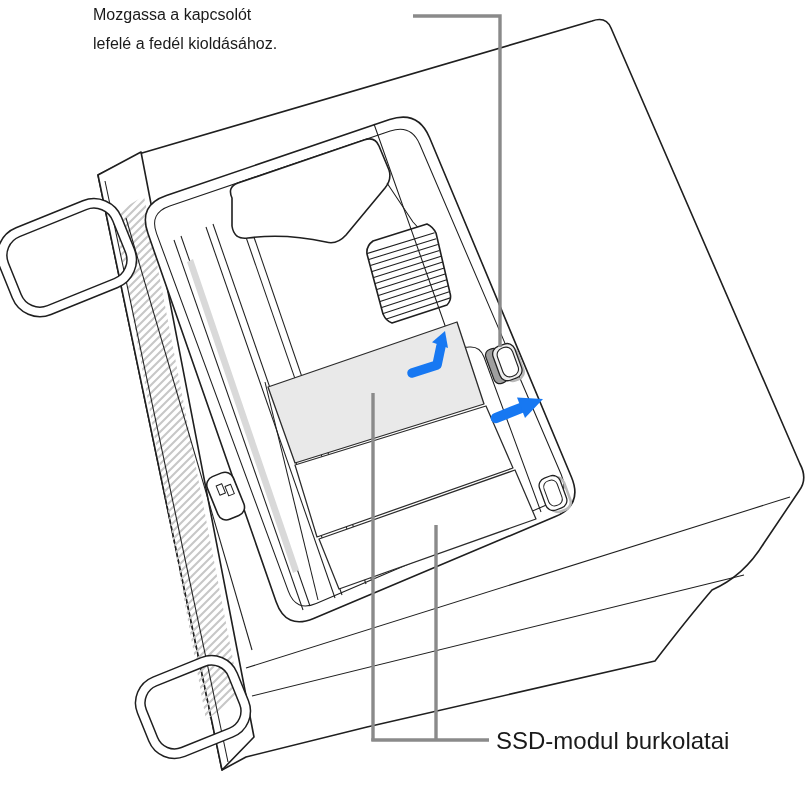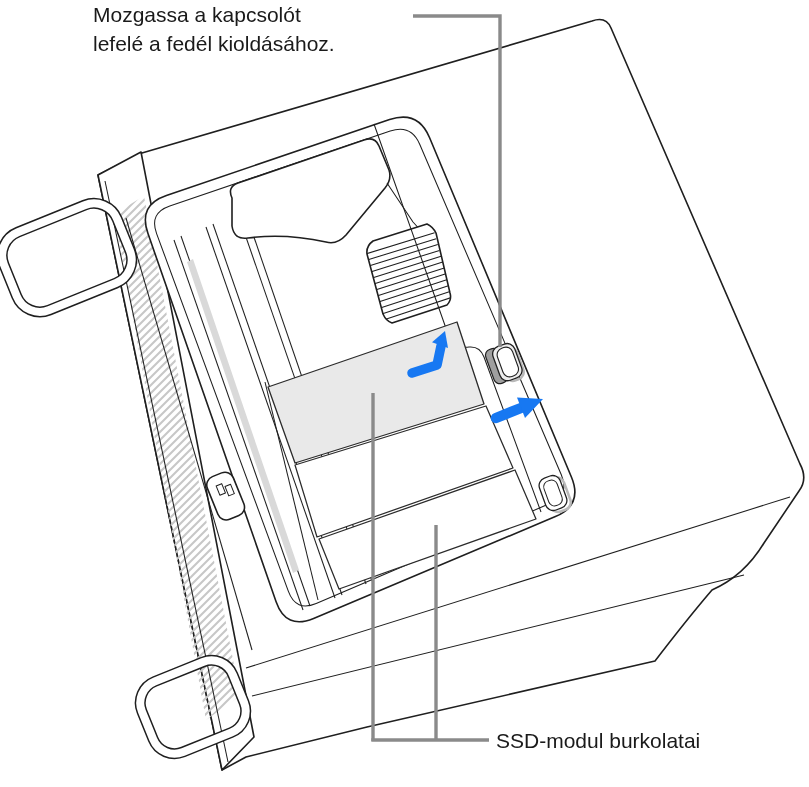--- a/index.html
+++ b/index.html
@@ -5,24 +5,24 @@
 <style>
   html,body{margin:0;padding:0;background:#fff;}
   .stage{
     position:relative;width:809px;height:787px;overflow:hidden;
     background:var(--background,#fff);
     font-family:"Liberation Sans", sans-serif;
   }
   .stage svg{position:absolute;left:0;top:0;}
   .callout-label{
     position:absolute;color:var(--text,#1a1a1a);
-    font-size:21px;line-height:28.5px;white-space:pre-line;
+    font-size:16px;line-height:28.5px;white-space:pre-line;
   }
   .callout-label.top{left:93px;top:1px;}
-  .callout-label.bottom{left:496px;top:726px;font-size:21px;line-height:30px;white-space:nowrap;}
+  .callout-label.bottom{left:496px;top:726px;font-size:24px;line-height:30px;white-space:nowrap;}
   .lnf  {stroke:var(--line,#1f1f1f);fill:#ffffff;stroke-width:1.6;stroke-linejoin:round;}
   .thin {stroke:var(--line,#1f1f1f);fill:none;stroke-width:1.05;stroke-linejoin:round;}
   .lt   {stroke:#c6c6c6;fill:none;stroke-width:2;}
   .callout{stroke:var(--callout,#8a8a8a);fill:none;stroke-width:3.4;}
   .arrow-shaft{stroke:var(--accent,#1778f2);fill:none;stroke-linecap:round;stroke-linejoin:round;}
   .arrow-head{fill:var(--accent,#1778f2);stroke:none;}
   .cover-gray{fill:var(--highlight,#e9e9e9);stroke:#2b2b2b;stroke-width:1.3;stroke-linejoin:round;}
   .cover-white{fill:#ffffff;stroke:#2b2b2b;stroke-width:1.25;stroke-linejoin:round;}
   .tube-outer{stroke:var(--line,#1f1f1f);fill:none;stroke-width:11;}
   .tube-inner{stroke:#ffffff;fill:none;stroke-width:8;}

